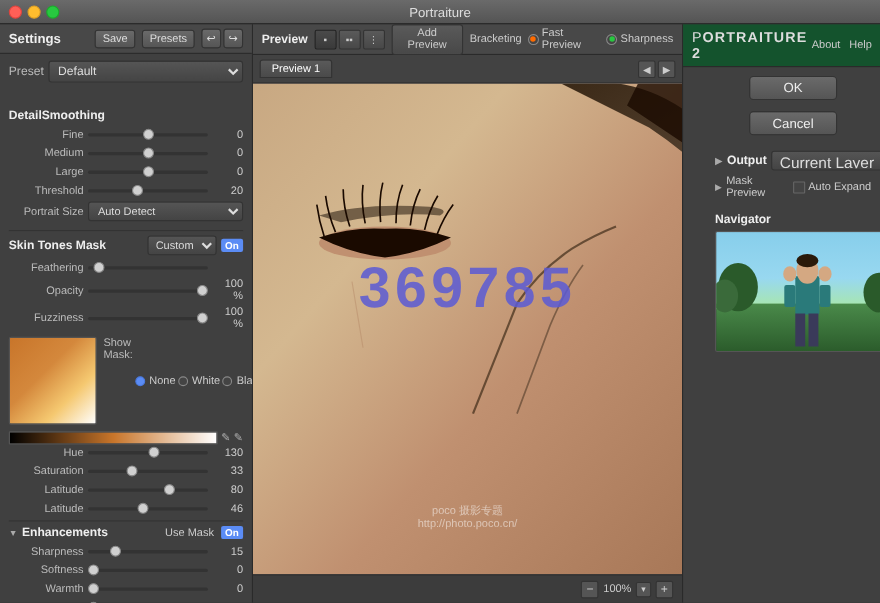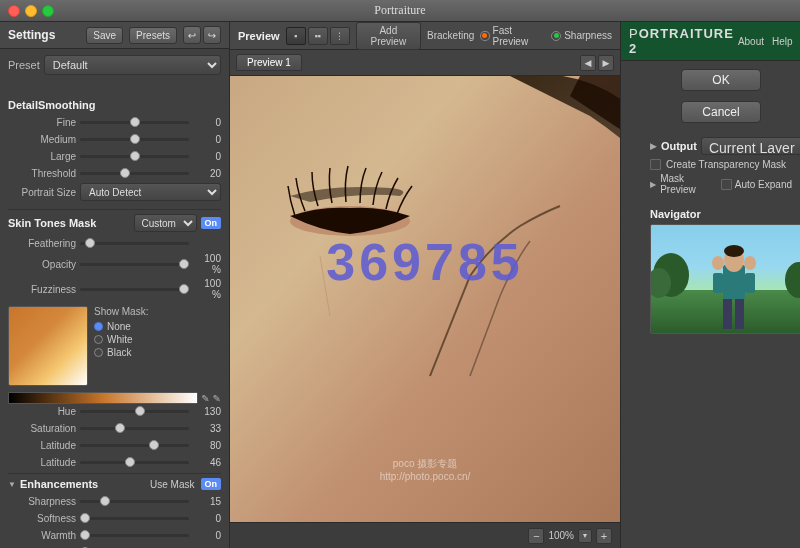--- a/index.html
+++ b/index.html
@@ -20,21 +20,20 @@
       display: flex;
       align-items: center;
       justify-content: center;
       position: relative;
       border-bottom: 1px solid #2a2a2a;
     }
     .titlebar-title {
       font-size: 12px;
       color: #ddd;
       font-weight: 500;
-      font-family: Liberation Serif, serif;
     }
     .traffic-lights {
       position: absolute;
       left: 8px;
       display: flex;
       gap: 5px;
     }
     .traffic-light {
       width: 12px;
       height: 12px;
@@ -226,21 +225,20 @@
     .color-swatch-container {
       width: 80px;
       height: 80px;
       border: 1px solid #555;
       border-radius: 2px;
       background: linear-gradient(135deg, #c8752a 0%, #d4883c 40%, #f5c870 70%, #ffffff 100%);
       flex-shrink: 0;
     }
     .show-mask-panel {
       display: flex;
-      flex-direction: column;
       gap: 2px;
     }
     .show-mask-label {
       color: #bbb;
       font-size: 10px;
       margin-bottom: 2px;
     }
     .radio-row {
       display: flex;
       align-items: center;
@@ -999,24 +997,20 @@
 
       <div class="output-section">
         <div class="output-header">
           <span style="font-size:9px;color:#aaa;">▶</span>
           <span class="output-title">Output</span>
           <select class="output-dropdown">
             <option>Current Layer</option>
           </select>
         </div>
 
-        <div class="checkbox-row">
-          <div class="checkbox-box"></div>
-          <span class="checkbox-label">Create Transparency Mask</span>
-        </div>
 
         <div class="mask-preview-row">
           <span class="triangle-btn">▶</span>
           <span class="mask-preview-label">Mask Preview</span>
           <div class="auto-expand-checkbox">
             <div class="checkbox-box"></div>
             <span class="checkbox-label">Auto Expand</span>
           </div>
         </div>
       </div>

